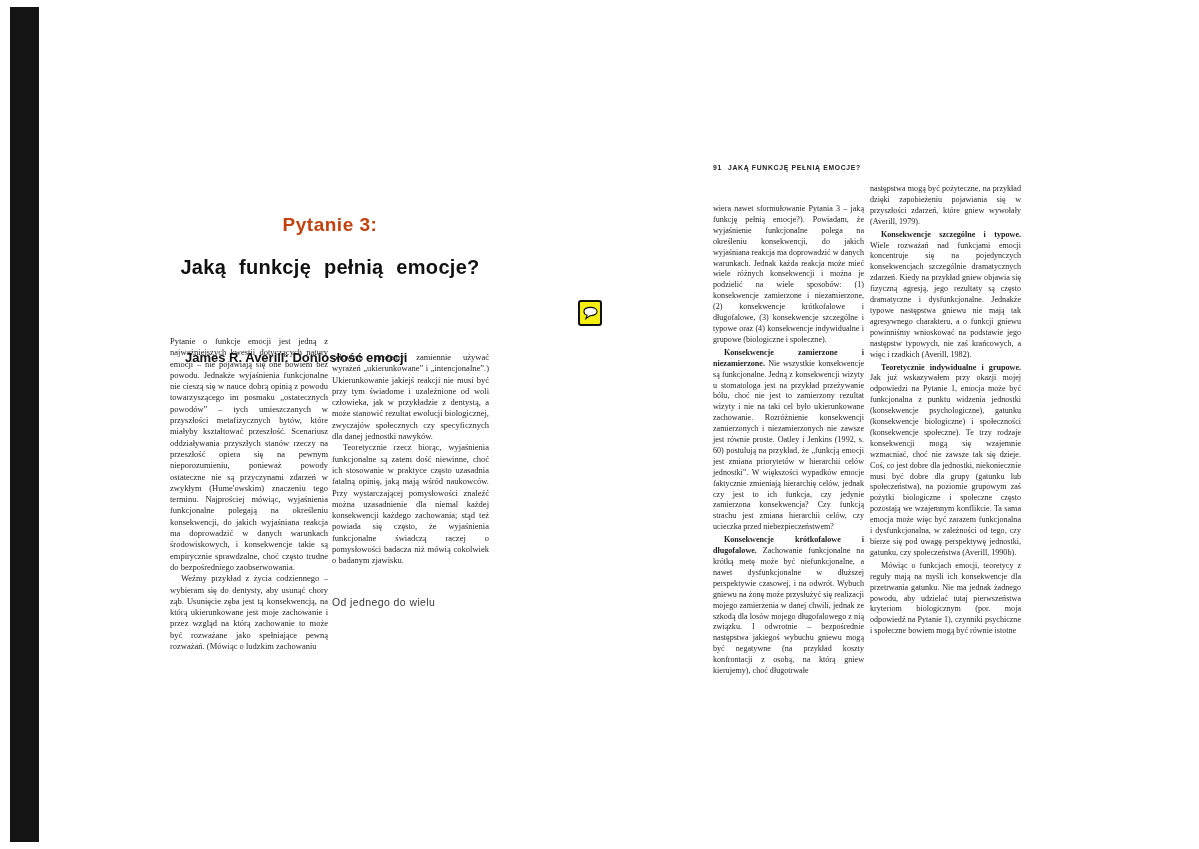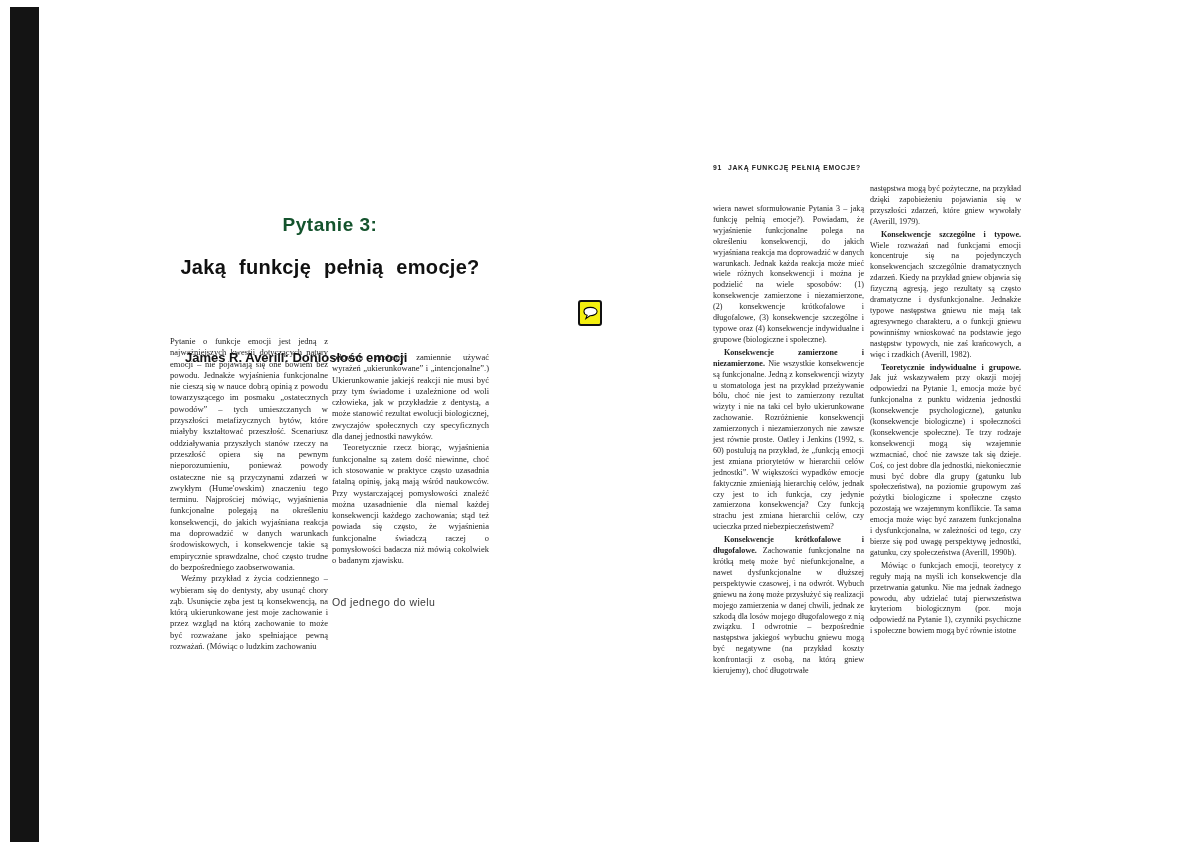--- a/index.html
+++ b/index.html
@@ -18,21 +18,21 @@
     width:29px; height:835px;
     background:#141414;
   }
 
   
   .lp-question-label {
     position:absolute; left:170px; top:214px; width:320px;
     text-align:center;
     font-family:"Liberation Sans", sans-serif;
     font-weight:bold; font-size:19px; letter-spacing:0.5px;
-    color:#14532d;
+    color:#c2410c;
   }
   .lp-question-title {
     position:absolute; left:170px; top:256px; width:320px;
     text-align:center;
     font-family:"Liberation Sans", sans-serif;
     font-weight:bold; font-size:20px; word-spacing:7px; letter-spacing:0.3px;
     color:#111;
   }
   .lp-section-heading {
     position:absolute; left:185px; top:326px;

